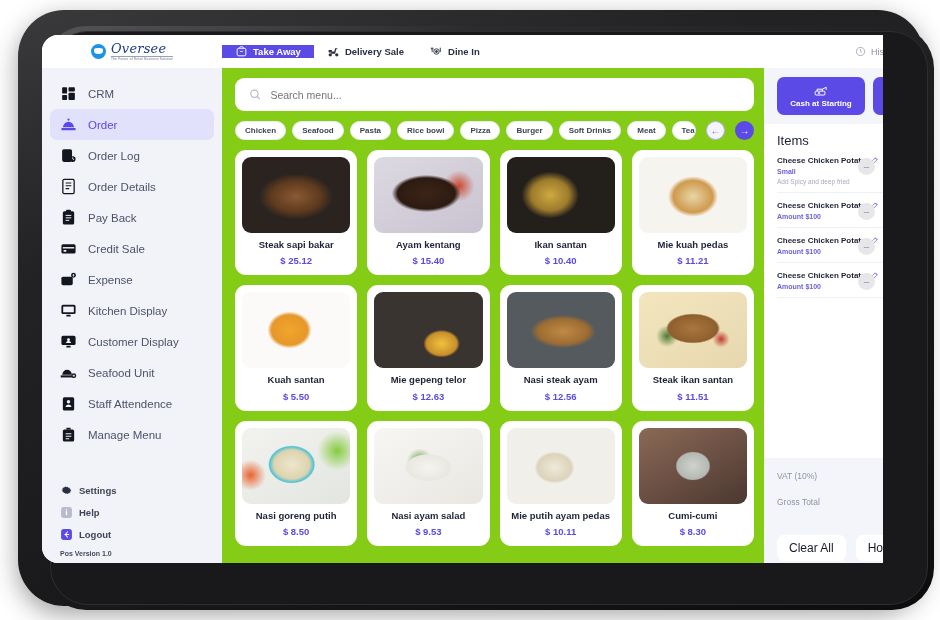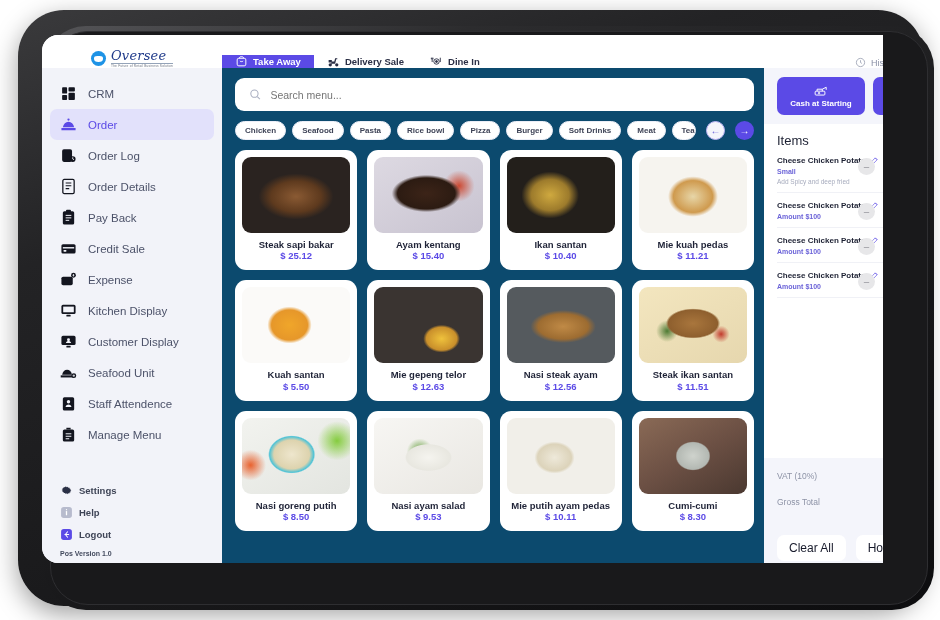--- a/index.html
+++ b/index.html
@@ -50,21 +50,21 @@
     border-radius: 16px 0 0 16px;
     background: #f4f5fb;
     overflow: hidden;
   }
 
   
   #topbar {
     position: absolute; left: 0; top: 0;
     width: 879px; height: 33px;
     background: #ffffff;
-    display: flex; align-items: flex-end;
+    display: flex; align-items: center;
   }
   #brand {
     width: 180px; display: flex; align-items: center;
     justify-content: center; gap: 5px;
   }
   .brand-mark {
     width: 15px; height: 15px; border-radius: 50%;
     background: #1e93e6; position: relative; flex: none;
   }
   .brand-mark::after {
@@ -121,21 +121,21 @@
   .foot-ic { width: 13px; height: 13px; flex: none; }
   #version-label {
     padding-left: 18px; margin-top: 5px;
     font-size: 7px; font-weight: bold; color: #434a5e;
   }
 
   
   #center {
     position: absolute; left: 180px; top: 33px;
     width: 542px; height: 495px;
-    background: #0c4a6e;
+    background: #84cc16;
     padding: 10px 10px 0 13px;
   }
   #search-wrap {
     height: 33px; background: #fff; border-radius: 9px;
     display: flex; align-items: center; gap: 9px; padding: 0 14px;
   }
   #search-input {
     border: 0; outline: 0; background: transparent;
     font-family: "Liberation Sans", sans-serif;
     font-size: 10.5px; color: #9ea3b6; width: 100%;
@@ -171,21 +171,21 @@
   }
   .card-img {
     width: 100%; height: 76px; border-radius: 9px;
     background-size: cover; background-position: center;
   }
   .card-name {
     margin-top: 7px; font-size: 9.5px; font-weight: bold;
     color: #1f2337; line-height: 1.1;
   }
   .card-price {
-    font-size: 9.5px; font-weight: bold;
+    margin-top: 5px; font-size: 9.5px; font-weight: bold;
     color: #5b4ae6;
   }
 
   
   #right {
     position: absolute; left: 722px; top: 33px;
     width: 119px; height: 495px;
     background: #f4f5fb;
     overflow: hidden;
   }

